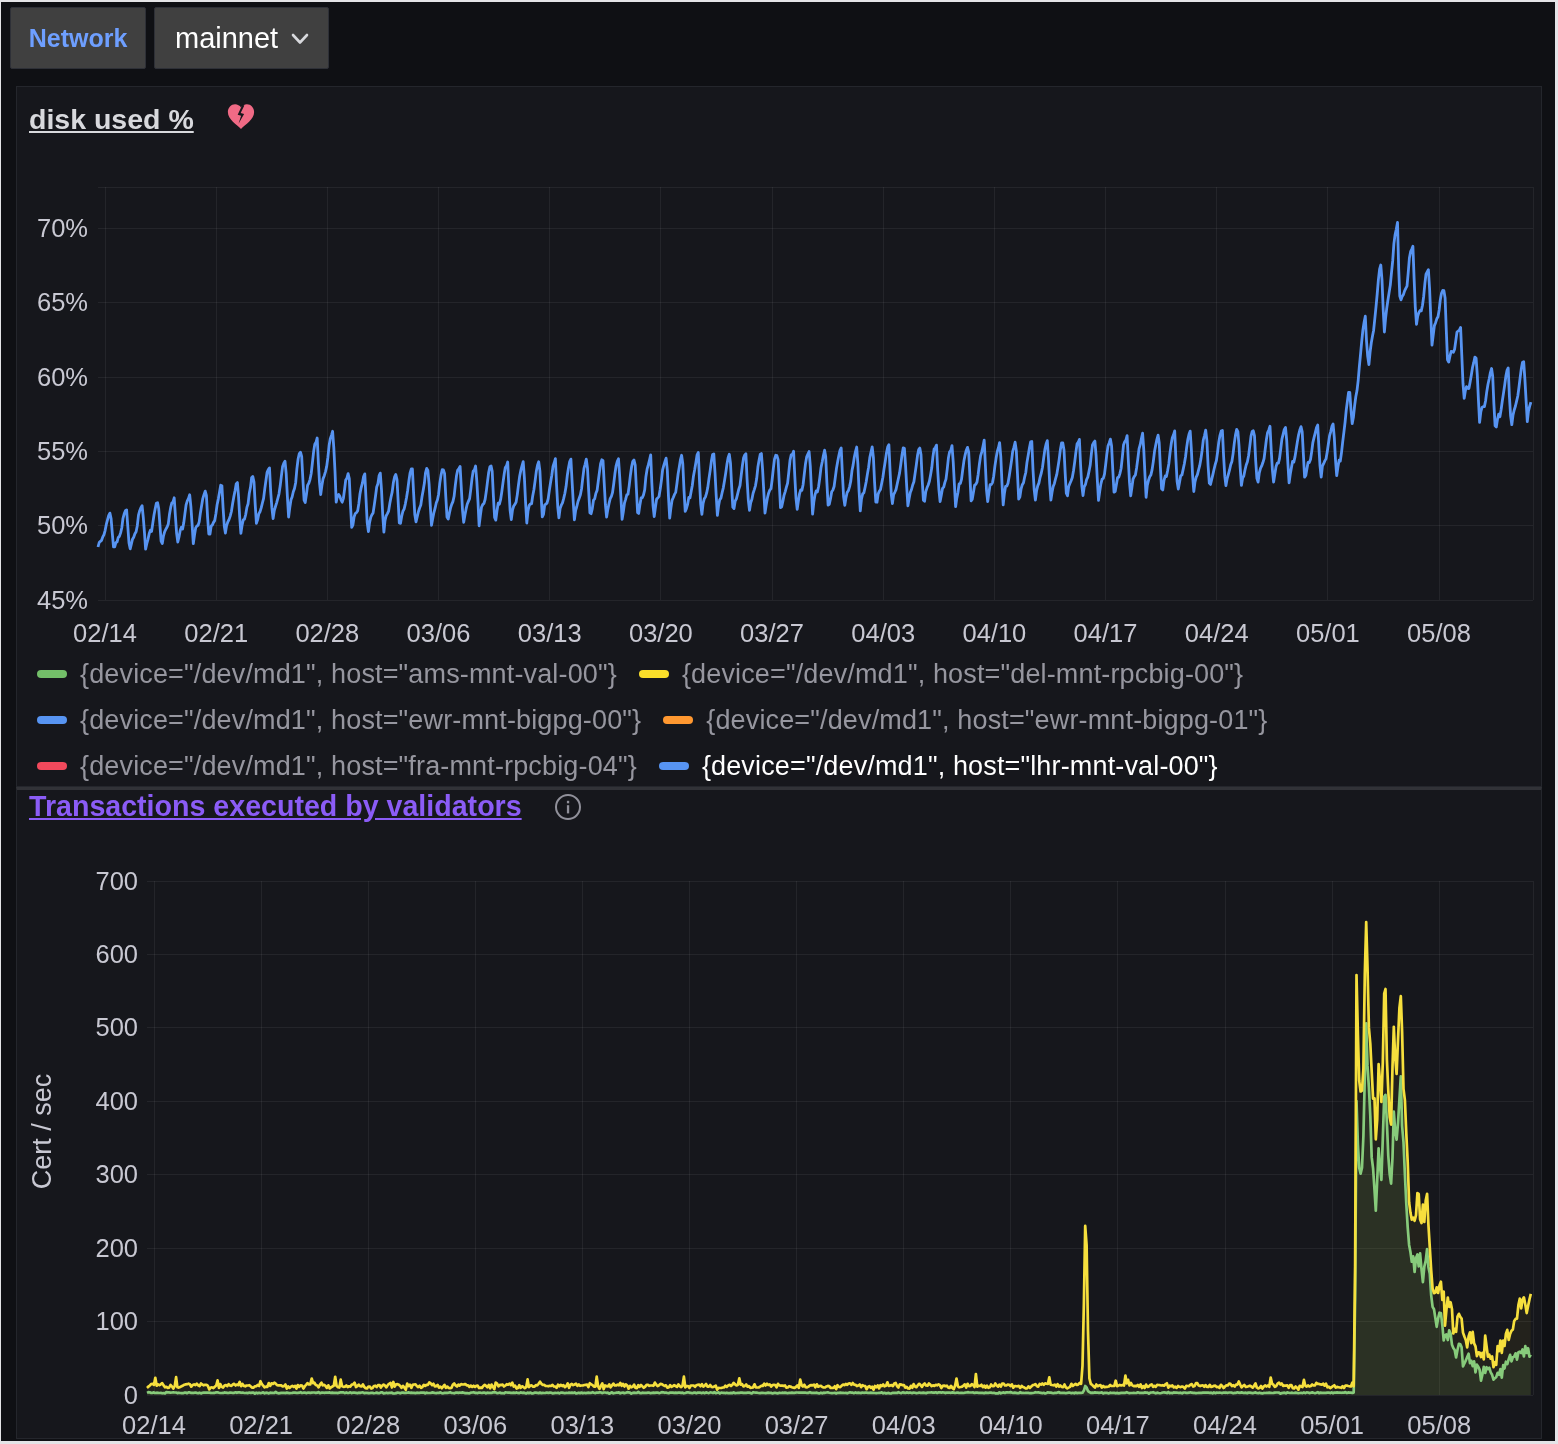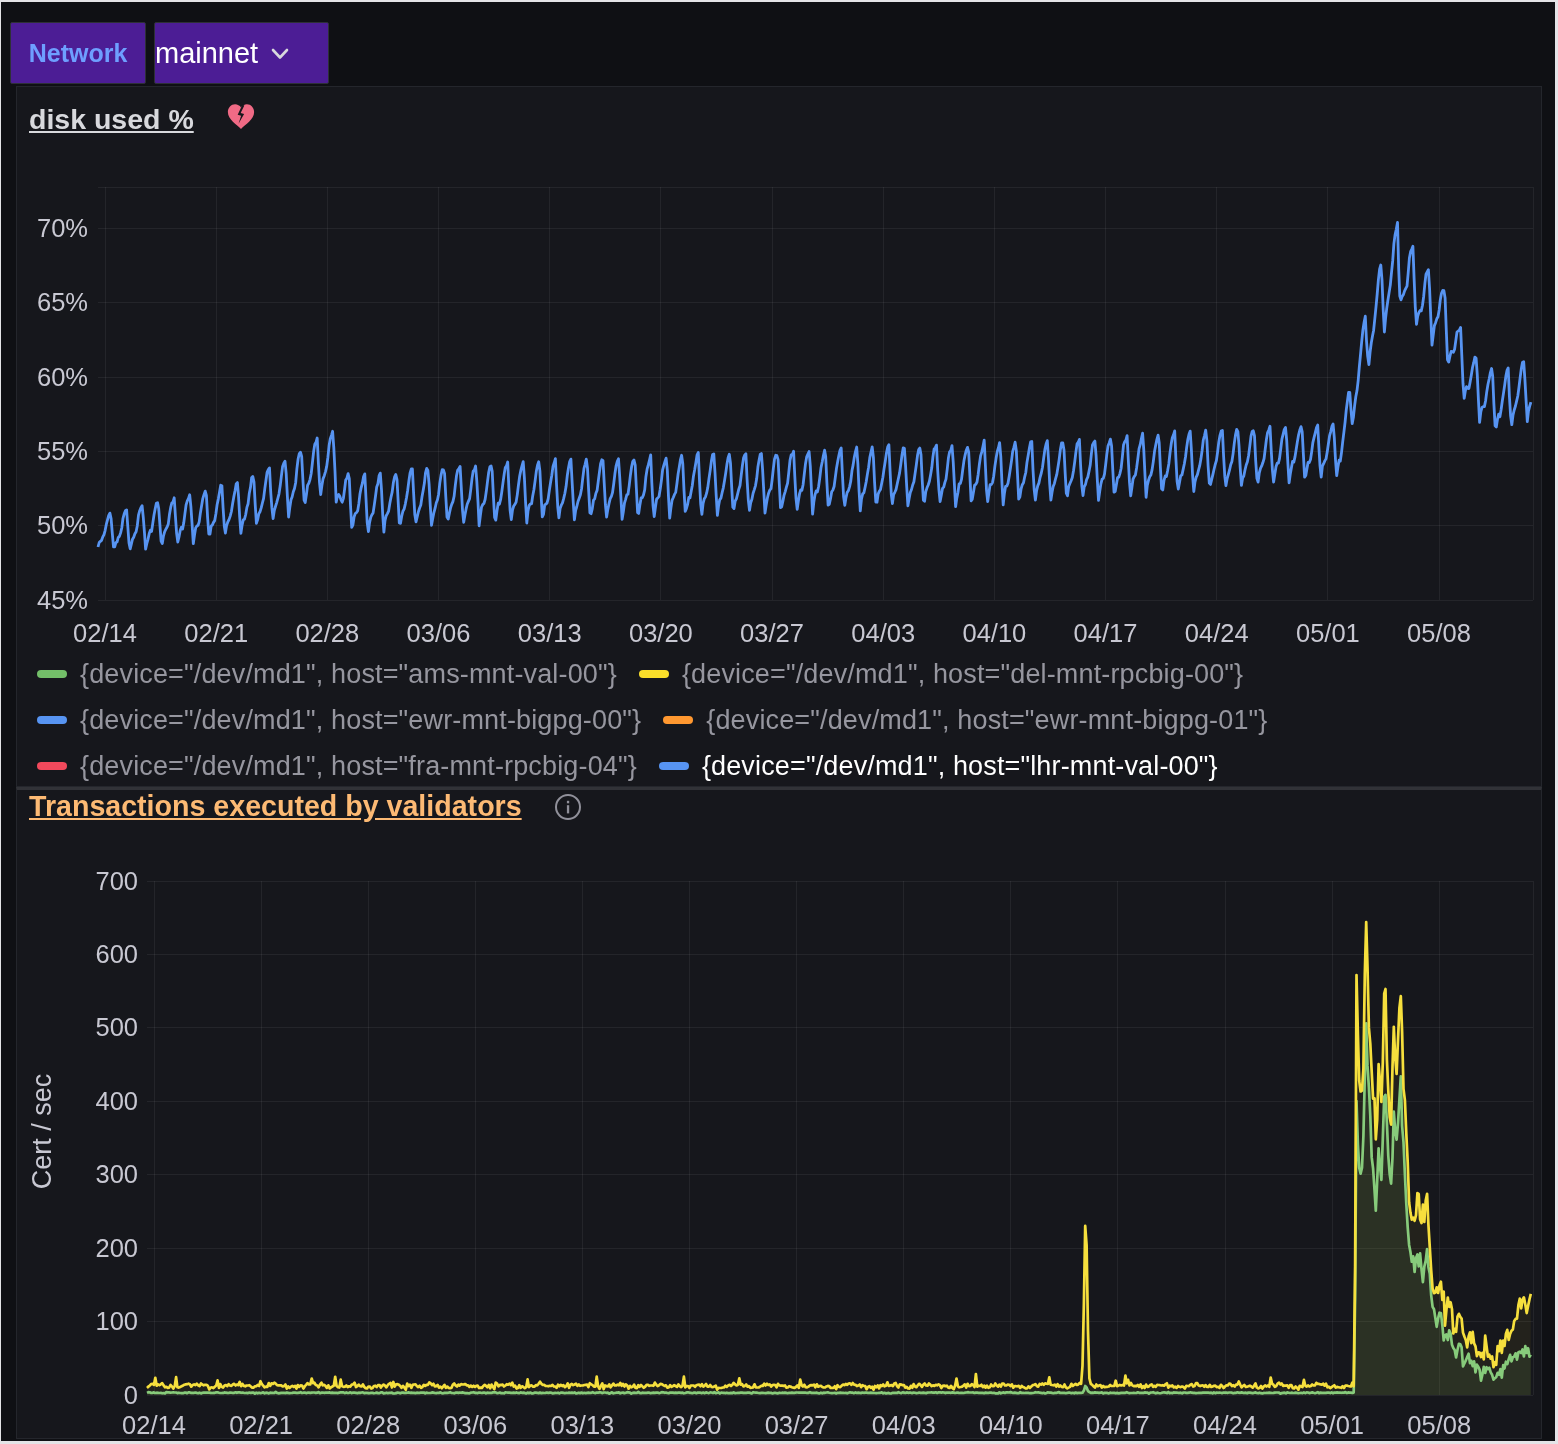--- a/index.html
+++ b/index.html
@@ -1,28 +1,28 @@
 <!DOCTYPE html>
 <html><head><meta charset="utf-8"><style>
 * { margin:0; padding:0; box-sizing:border-box; }
 html,body { width:1558px; height:1444px; background:#e4e4e7; overflow:hidden;
   font-family:"Liberation Sans", sans-serif; }
 .frame { position:absolute; left:1px; top:2px; width:1554px; height:1439px; background:#0f1014; }
 .topbar { position:absolute; left:0; top:0; width:100%; height:83px; }
-.vbox { position:absolute; top:20px; height:62px; border:1px solid #2e3037; border-radius:2px;
-  background:#4c1d95; display:flex; align-items:center; }
+.vbox { position:absolute; top:5px; height:62px; border:1px solid #2e3037; border-radius:2px;
+  background:#404040; display:flex; align-items:center; }
 .vlabel { left:9px; width:136px; justify-content:center; color:#6e9fff; font-size:25px; font-weight:700; }
-.vvalue { left:153px; width:175px; color:#ffffff; font-size:29px; }
+.vvalue { left:153px; width:175px; color:#ffffff; font-size:29px; padding-left:20px; }
 .panel { position:absolute; left:15px; width:1526px; background:#16171c; border:1px solid #24262c; }
 .p1 { top:84px; height:701px; }
 .p2 { top:785px; height:652px; border-top:3px solid #313237; }
 .ptitle { position:absolute; left:12px; top:100px; font-size:28.5px; font-weight:700;
   color:#d8d9dd; line-height:28px;text-decoration:underline; }
 .p1 .ptitle { top:18px; }
-.p2 .ptitle { color:#fdba74; font-size:28.6px; top:2px; }
+.p2 .ptitle { color:#8b5cf6; font-size:28.6px; top:2px; }
 .icon { position:absolute; }
 .lrow { position:absolute; left:20px; height:32px; display:flex; align-items:center; font-size:27px; letter-spacing:0.15px; }
 .li { display:flex; align-items:center; margin-right:22px; }
 .dash { display:inline-block; width:30px; height:8px; border-radius:4px; margin-right:13px; }
 </style></head><body>
 <div class="frame">
   <div class="topbar">
     <div class="vbox vlabel">Network</div>
     <div class="vbox vvalue">mainnet
       <svg width="30" height="30" viewBox="0 0 30 30" style="margin-left:7px">

